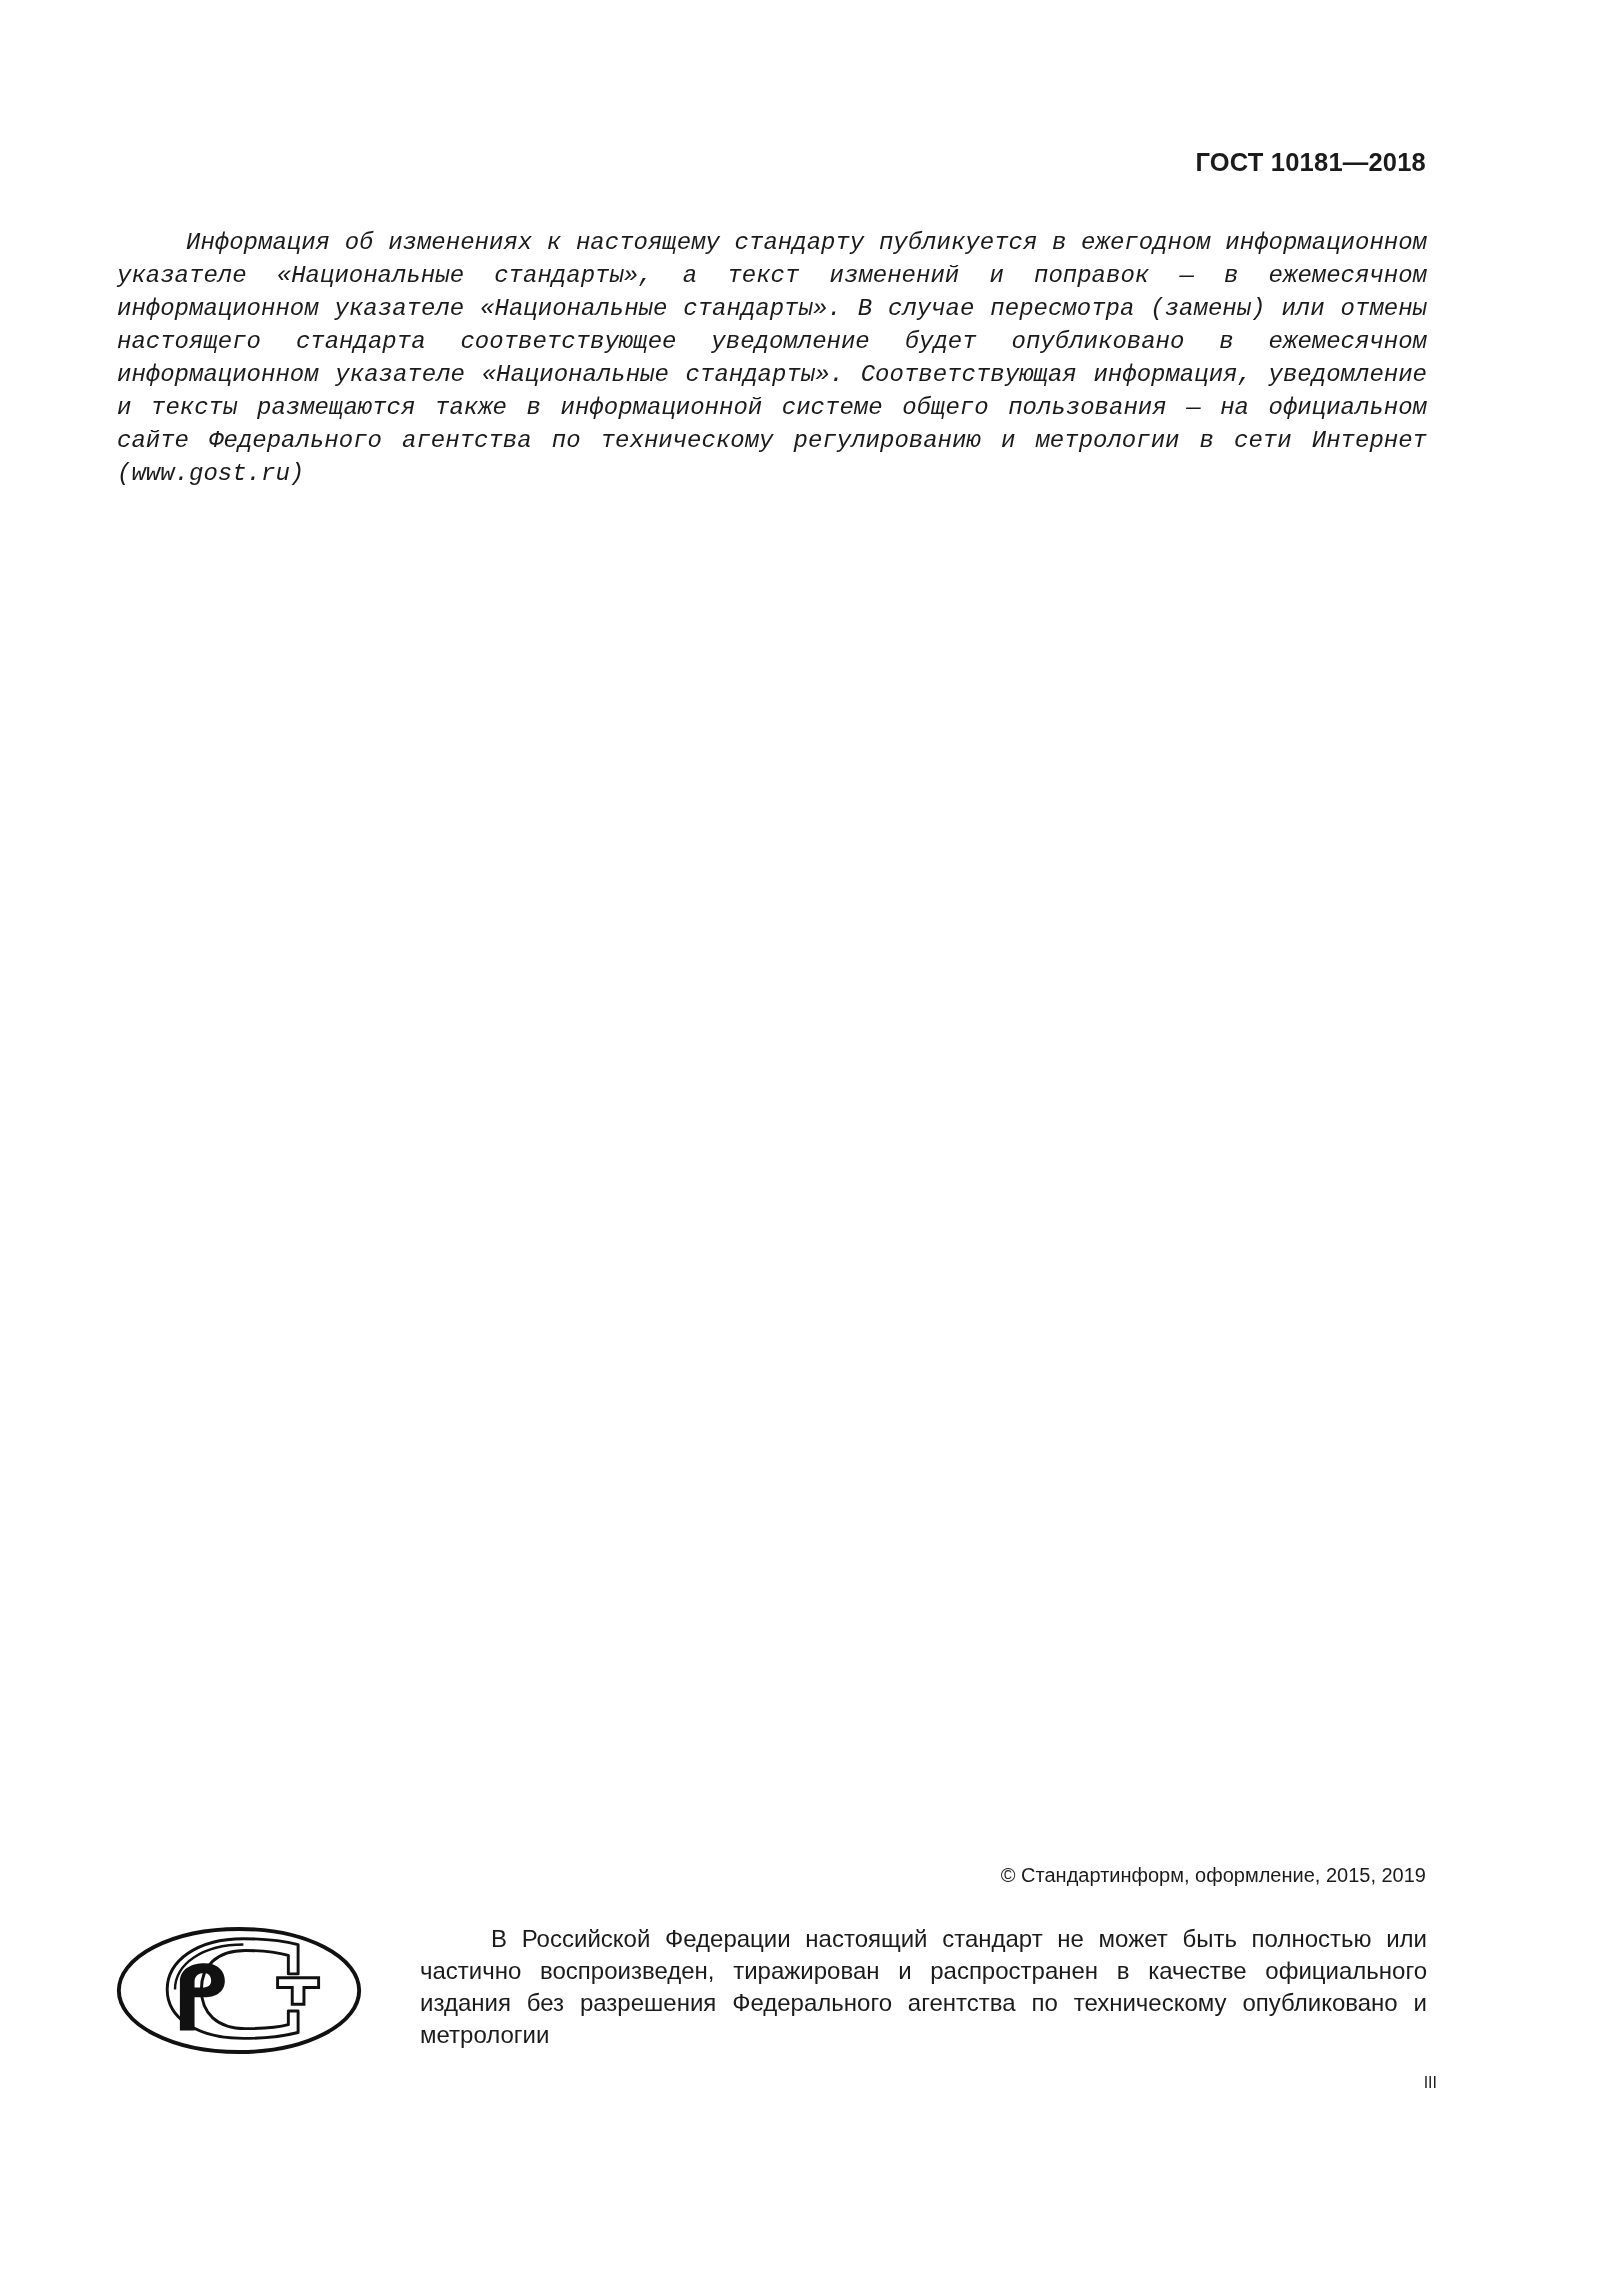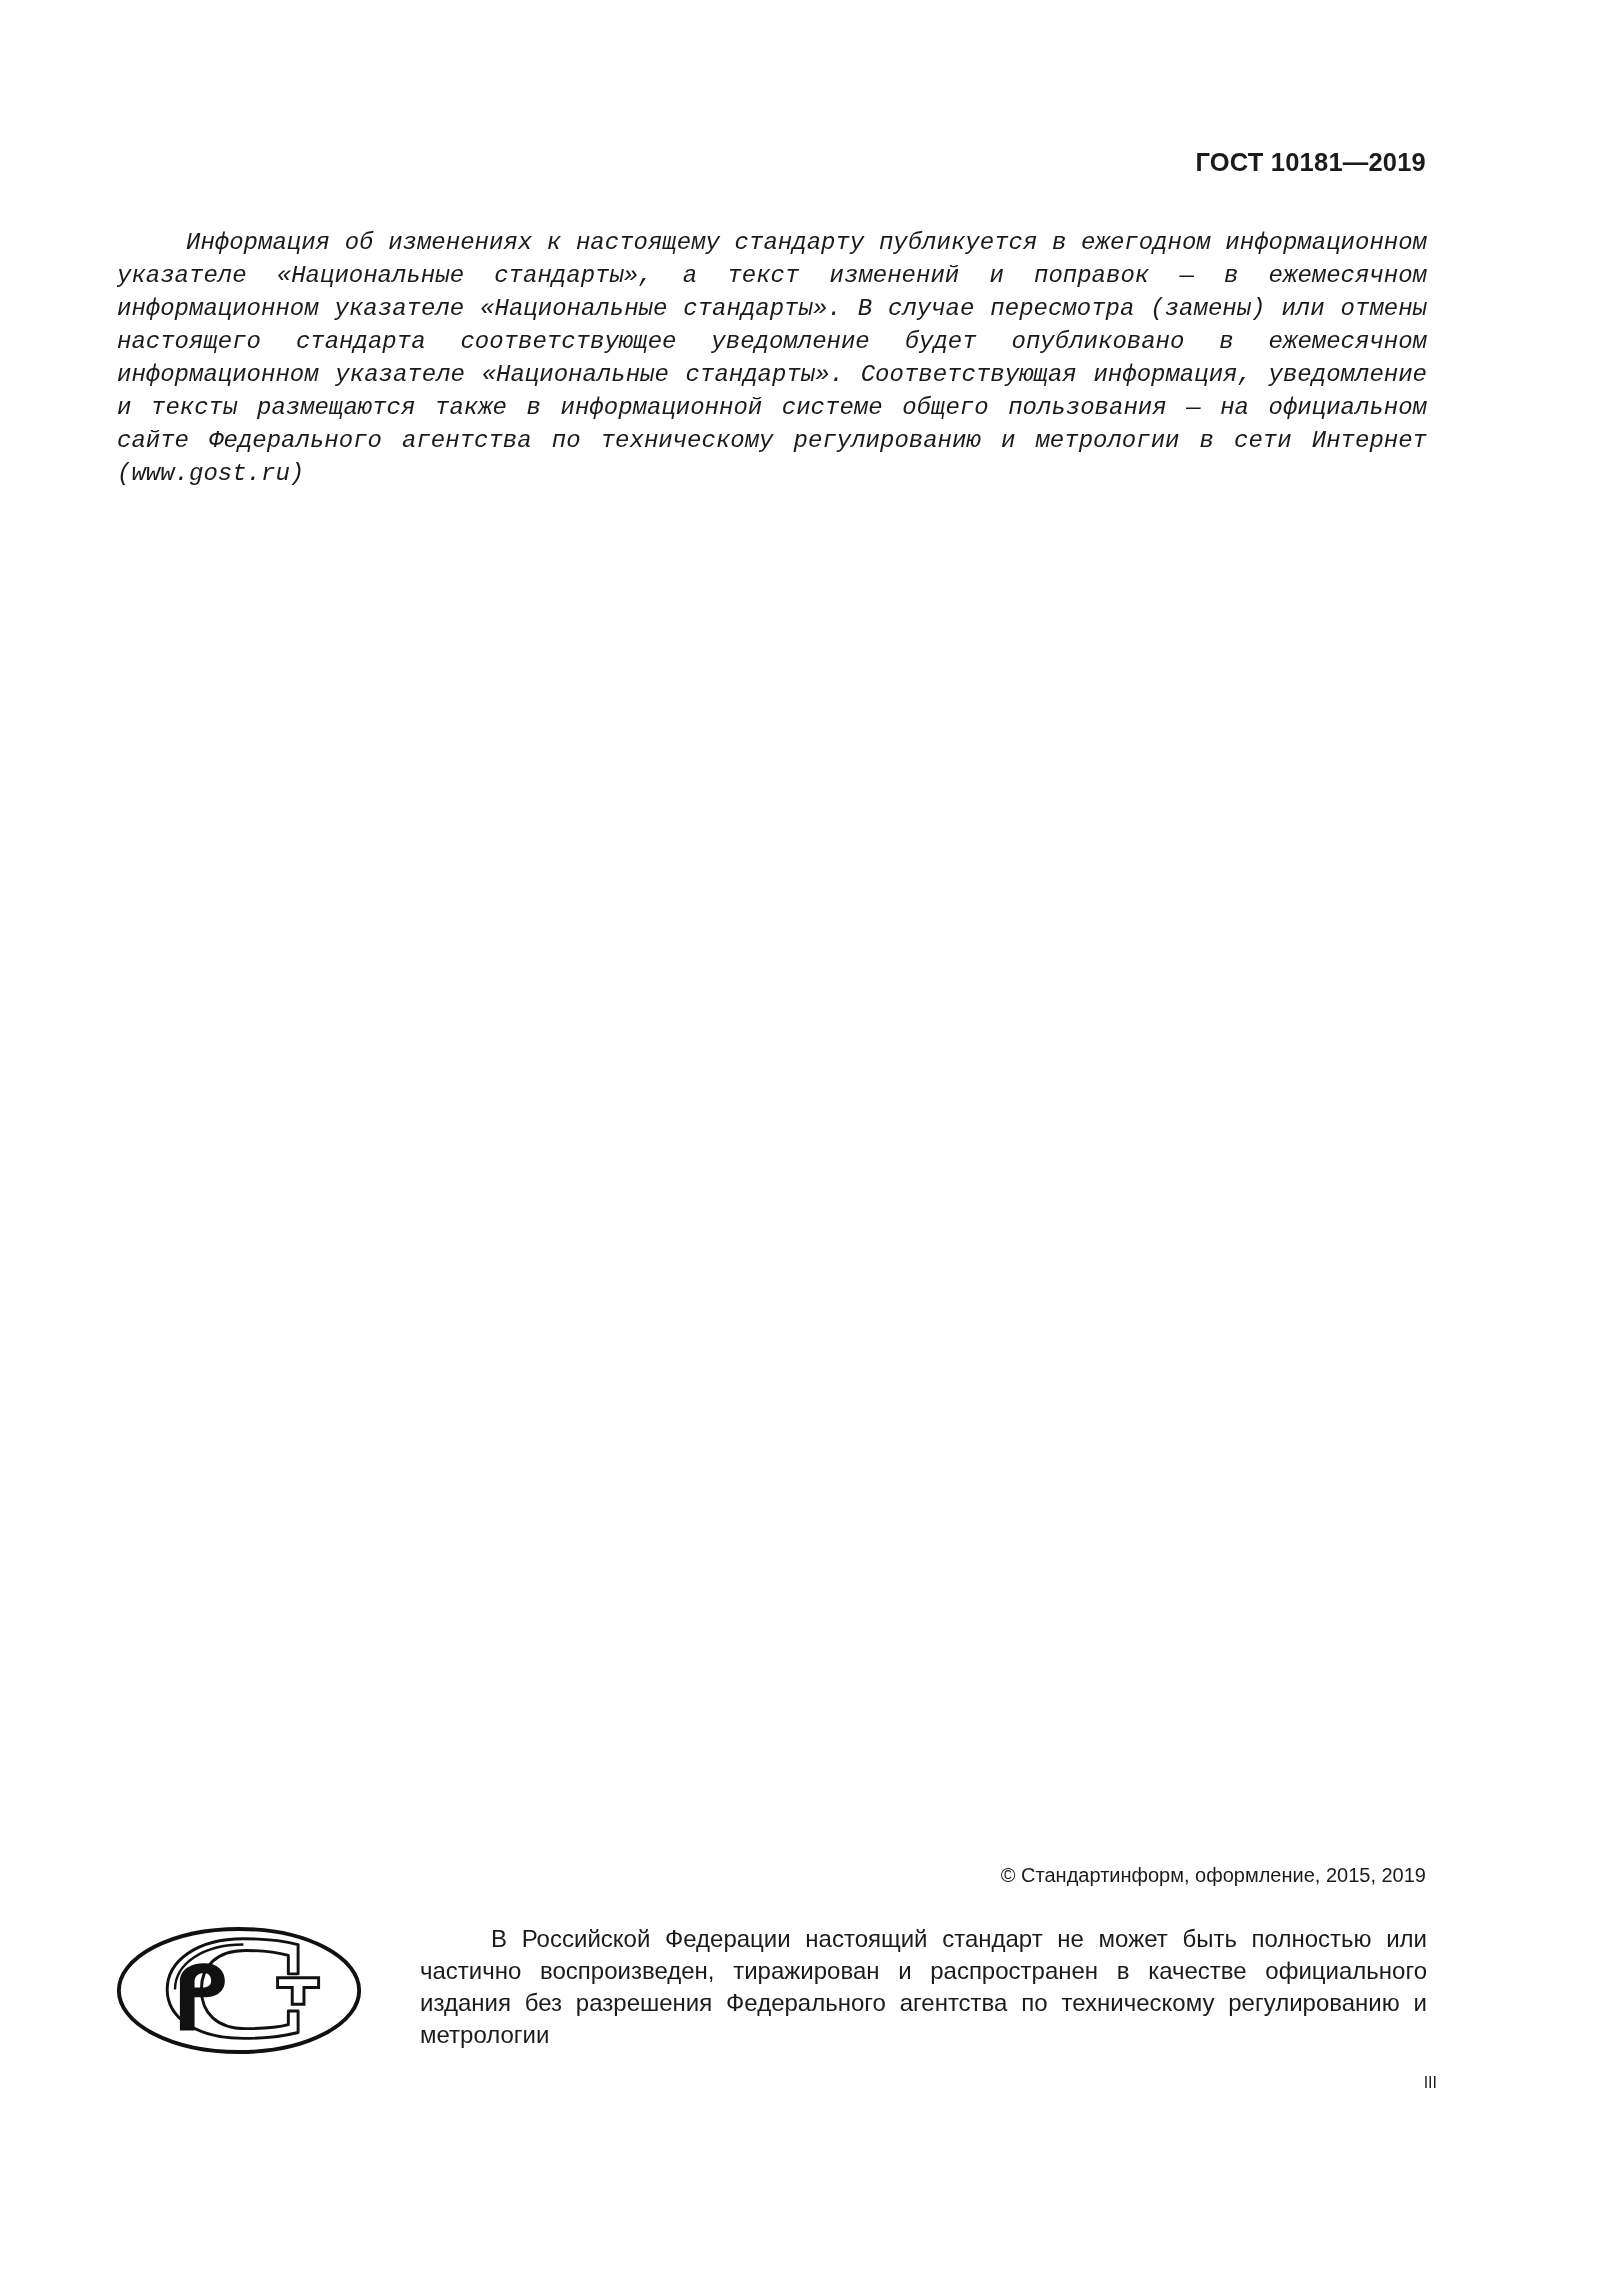--- a/index.html
+++ b/index.html
@@ -28,36 +28,36 @@
     line-height: 32px; text-align: justify; text-indent: 71px;
   }
   .page-number {
     position: absolute; top: 2068px; right: 184px;
     font-family: "Liberation Sans", sans-serif; font-size: 16px; line-height: 29px;
   }
 </style>
 </head>
 <body>
 
-<div class="doc-id">ГОСТ 10181—2019</div>
+<div class="doc-id">ГОСТ 10181—2018</div>
 
 <p class="info-para">Информация об изменениях к настоящему стандарту публикуется в ежегодном информационном указателе «Национальные стандарты», а текст изменений и поправок — в ежемесячном информационном указателе «Национальные стандарты». В случае пересмотра (замены) или отмены настоящего стандарта соответствующее уведомление будет опубликовано в ежемесячном информационном указателе «Национальные стандарты». Соответствующая информация, уведомление и тексты размещаются также в информационной системе общего пользования — на официальном сайте Федерального агентства по техническому регулированию и метрологии в сети Интернет (www.gost.ru)</p>
 
 <div class="copyright">© Стандартинформ, оформление, 2015, 2019</div>
 
 <div class="logo">
   <svg width="246" height="127" viewBox="0 0 251 130" xmlns="http://www.w3.org/2000/svg">
 
     <ellipse cx="125.5" cy="65" rx="123" ry="63" fill="none" stroke="#111" stroke-width="4"></ellipse>
 
     <path d="M186 22 L186 18 C170 14 150 12 130 12 C82 12 52 35 52 64 C52 93 82 114 130 114 C150 114 170 112 186 108 L186 86 L176 86 L176 100 C165 103 148 104 132 104 C103 104 87 88 87 64 C87 40 103 24 132 24 C148 24 165 26 176 29 L176 48 L186 48 Z" fill="none" stroke="#111" stroke-width="3" stroke-linejoin="round"></path>
     <path d="M60 64 C60 38 88 18 130 18" fill="none" stroke="#111" stroke-width="2.5"></path>
 
     <path d="M65 106 L65 56 C65 42 78 37 90 37 C104 37 111 45 111 55 C111 67 101 72 90 72 L80 72 L80 62 L88 62 C94 62 97 59 97 55 C97 50 94 47 90 47 C84 47 80 50 80 56 L80 106 Z" fill="#111"></path>
 
     <path d="M165 52 L207 52 L207 62 L192 62 L192 79 L180 79 L180 62 L165 62 Z" fill="none" stroke="#111" stroke-width="3" stroke-linejoin="miter"></path>
   </svg>
 </div>
 
-<p class="rights-para">В Российской Федерации настоящий стандарт не может быть полностью или частично воспроизведен, тиражирован и распространен в качестве официального издания без разрешения Федерального агентства по техническому регулированию и метрологии</p>
+<p class="rights-para">В Российской Федерации настоящий стандарт не может быть полностью или частично воспроизведен, тиражирован и распространен в качестве официального издания без разрешения Федерального агентства по техническому опубликовано и метрологии</p>
 
 <div class="page-number">III</div>
 
 
 </body></html>

